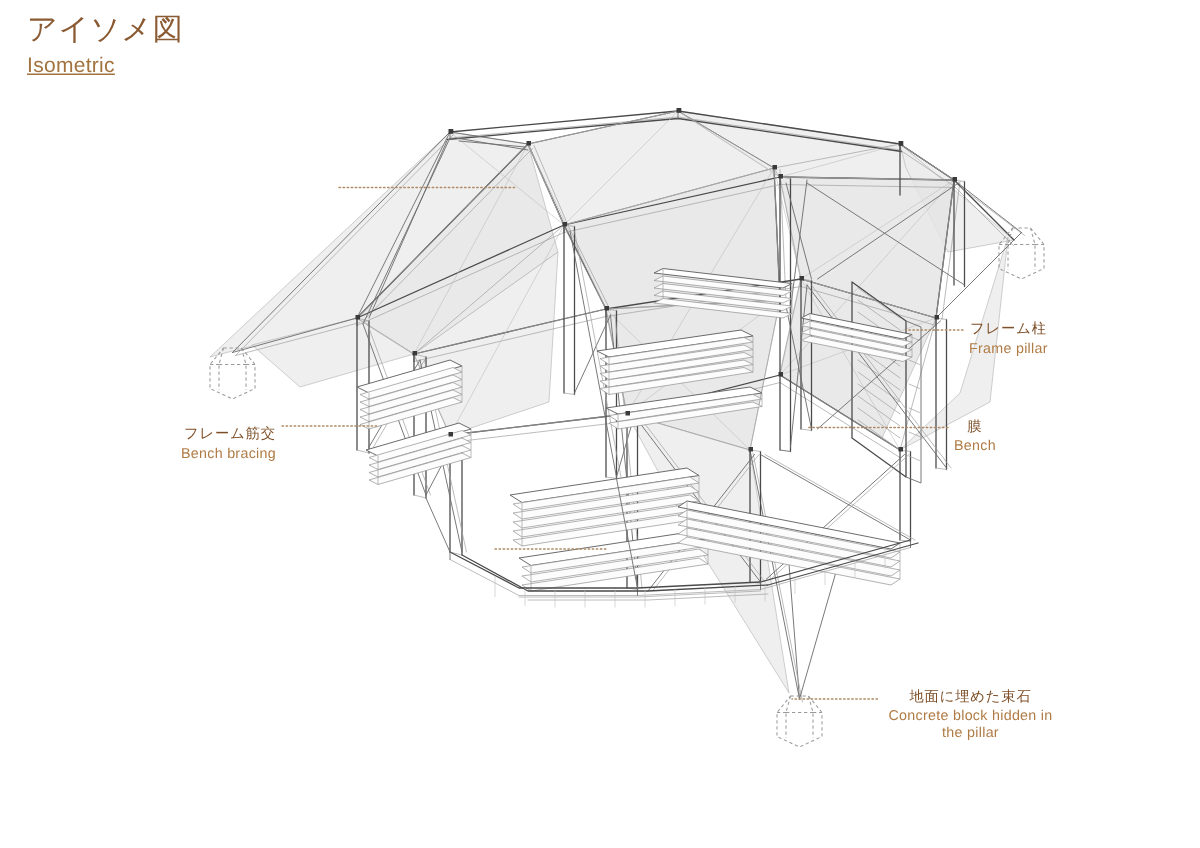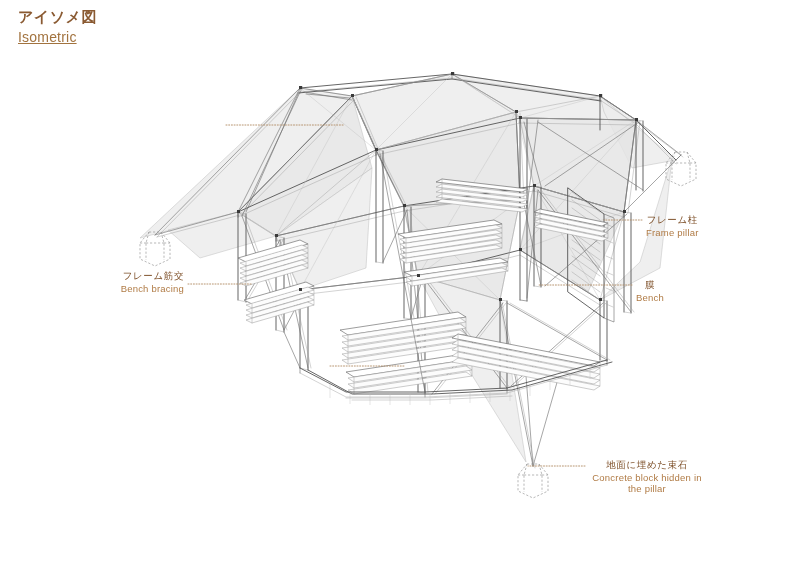--- a/index.html
+++ b/index.html
@@ -5,21 +5,21 @@
   html,body{margin:0;padding:0;background:#ffffff;}
   body{
     width:800px;height:565px;position:relative;overflow:hidden;
     font-family:"Liberation Sans","DejaVu Sans",sans-serif;
     background:#ffffff;
   }
   #sheet{position:absolute;left:0;top:0;width:800px;height:565px;background:#fff;}
 
   
   .title-block{position:absolute;left:18px;top:8px;line-height:1.25;}
-  .title-ja{font-size:15px;color:#8a5a32;letter-spacing:.5px;font-weight:700;}
+  .title-ja{font-size:20px;color:#8a5a32;letter-spacing:.5px;font-weight:400;}
   .title-en{font-size:14px;color:#a2733f;letter-spacing:.2px;margin-top:2px;text-decoration:underline;}
 
   
   .lbl{position:absolute;line-height:1.22;color:#8a5a32;white-space:nowrap;}
   .lbl .ja{font-size:9.5px;color:#7e5029;letter-spacing:.6px;display:block;}
   .lbl .en{font-size:9.5px;color:#b07b45;letter-spacing:.2px;display:block;margin-top:1px;}
   .lbl.r .ja,.lbl.r .en{text-align:center;}
   .lbl.l{text-align:right;}
   .lbl.l .ja,.lbl.l .en{text-align:right;}
   .lbl.wrap{white-space:normal;width:116px;}
@@ -369,21 +369,21 @@
       <path class="lead" d="M585,466 L528,466"></path>
     </g>
   </svg>
 
   <div class="title-block">
     <div class="title-ja">アイソメ図</div>
     <div class="title-en">Isometric</div>
   </div>
 
 
-  <div class="lbl l" style="left:70px;top:270px;width:114px;">
+  <div class="lbl l" style="left:70px;top:284px;width:114px;">
     <span class="ja">フレーム筋交</span>
     <span class="en">Bench bracing</span>
   </div>
 
 
   <div class="lbl r" style="left:646px;top:214px;">
     <span class="ja">フレーム柱</span>
     <span class="en">Frame pillar</span>
   </div>
 

